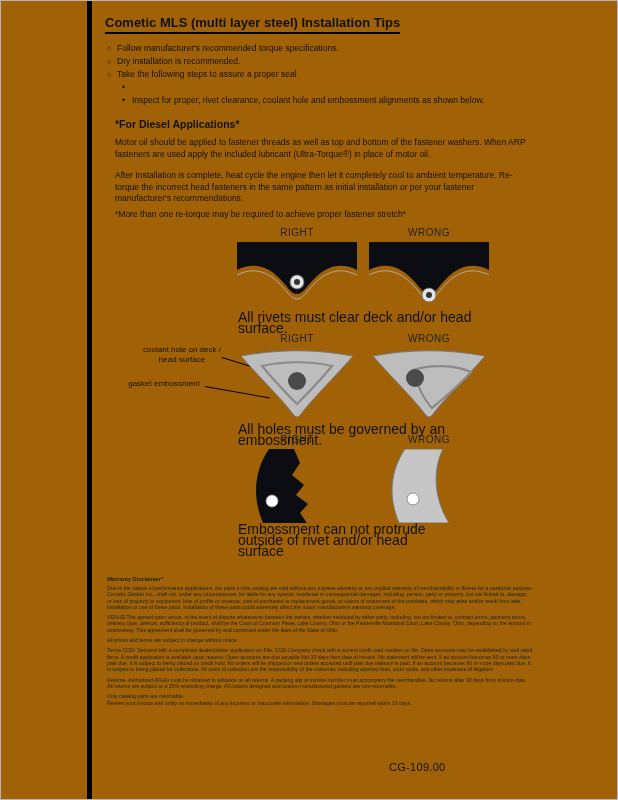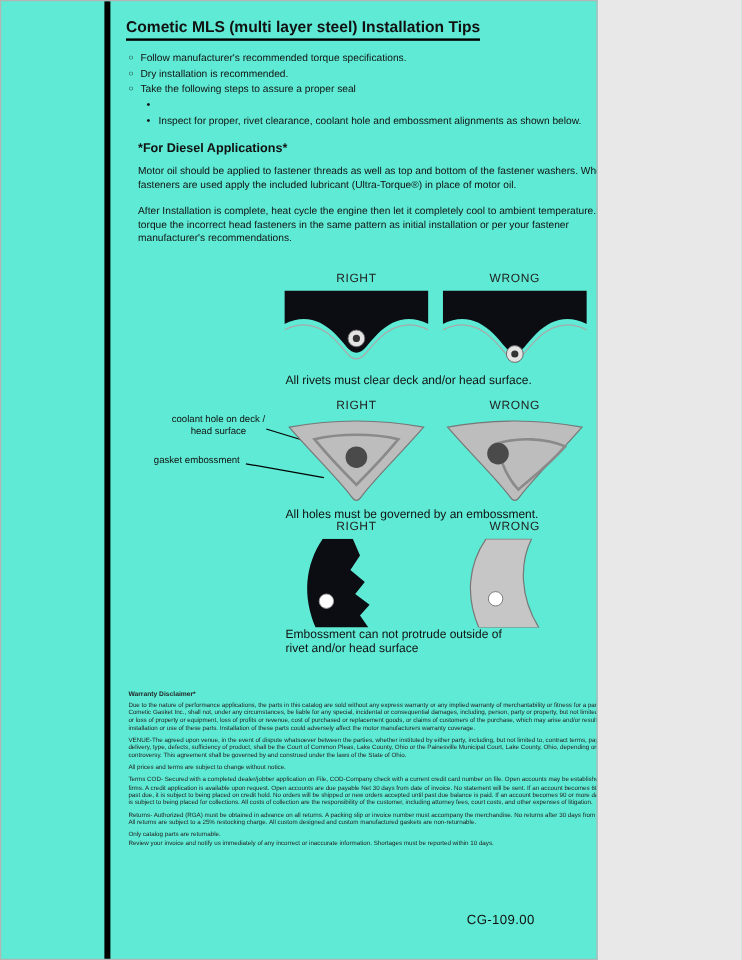--- a/index.html
+++ b/index.html
@@ -1,17 +1,17 @@
 <!DOCTYPE html>
 <html><head>
 <meta charset="utf-8">
 <style>
   html,body{margin:0;padding:0;background:#e8e8e8;}
   .page{
-    position:relative;width:498px;height:800px;background:#5eead4;
+    position:relative;width:618px;height:800px;background:#a16207;
     border:1px solid #b5b5b5;box-sizing:border-box;overflow:hidden;
     font-family:"Liberation Sans",sans-serif;color:#111;
   }
   .abs{position:absolute;}
   .left-rule{left:86px;top:0;width:5px;height:800px;background:#000;}
   .title{
     left:104px;top:14px;font-size:13px;font-weight:bold;
     border-bottom:2px solid #000;padding-bottom:2px;white-space:nowrap;
   }
   .tips{left:106px;top:41px;width:430px;font-size:8.5px;}
@@ -21,21 +21,21 @@
   .tip-row.sub .bullet{font-size:9px;}
   .diesel-heading{left:114px;top:117px;font-size:10.5px;font-weight:bold;text-align:right;}
   .para{left:114px;width:414px;font-size:8.5px;line-height:11.5px;}
   .p1{top:136px;}
   .p2{top:169px;}
   .note{left:114px;top:208px;font-size:8.5px;}
   .diagrams{left:236px;top:226px;width:256px;height:325px;}
   .col-hdr{position:absolute;width:120px;text-align:center;font-size:10px;letter-spacing:0.5px;color:#222;}
   .panel{position:absolute;width:120px;}
   .panel svg{display:block;}
-  .caption{position:absolute;font-size:10px;line-height:11px;color:#111;}
+  .caption{position:absolute;font-size:14px;line-height:11px;color:#111;}
   .pointer-label{position:absolute;font-size:8px;line-height:10px;color:#111;text-align:center;}
   .leader{position:absolute;height:0;border-top:1px solid #000;transform-origin:0 0;}
   .disclaimer{left:106px;top:575px;width:426px;color:#222;}
   .disclaimer .hd{font-size:5.6px;font-weight:bold;margin-bottom:3px;}
   .disclaimer p{font-size:5.2px;line-height:6.3px;margin:0 0 4px 0;}
   .disclaimer p.tight{margin-bottom:1px;}
   .footer{left:388px;top:760px;font-size:11px;letter-spacing:0.3px;color:#111;}
 </style>
 </head>
 <body>
@@ -64,20 +64,21 @@
     </div>
     <div class="tip-row sub">
       <span class="bullet">•</span>
       <span>Inspect for proper, rivet clearance, coolant hole and embossment alignments as shown below.</span>
     </div>
   </div>
 
   <div class="abs diesel-heading">*For Diesel Applications*</div>
   <div class="abs para p1">Motor oil should be applied to fastener threads as well as top and bottom of the fastener washers. When ARP fasteners are used apply the included lubricant (Ultra-Torque®) in place of motor oil.</div>
   <div class="abs para p2">After Installation is complete, heat cycle the engine then let it completely cool to ambient temperature. Re-torque the incorrect head fasteners in the same pattern as initial installation or per your fastener manufacturer's recommendations.</div>
+  <div class="abs note">*More than one re-torque may be required to achieve proper fastener stretch*</div>
 
   <div class="abs diagrams">
 
     <div class="col-hdr" style="left:0;top:0;">RIGHT</div>
     <div class="col-hdr" style="left:132px;top:0;">WRONG</div>
 
     <div class="panel" style="left:0;top:15px;">
       <svg width="120" height="66" viewBox="0 0 120 66">
         <path d="M0,0 L120,0 L120,28 C104,20 90,24 78,36 C69,45 66,52 60,52 C54,52 51,45 42,36 C30,24 16,20 0,28 Z" fill="#0c0c13"></path>
         <path d="M0,33 C16,25 30,29 42,41 C51,50 54,57 60,57 C66,57 69,50 78,41 C90,29 104,25 120,33" stroke="#aaaaaa" fill="none" stroke-width="1"></path>

